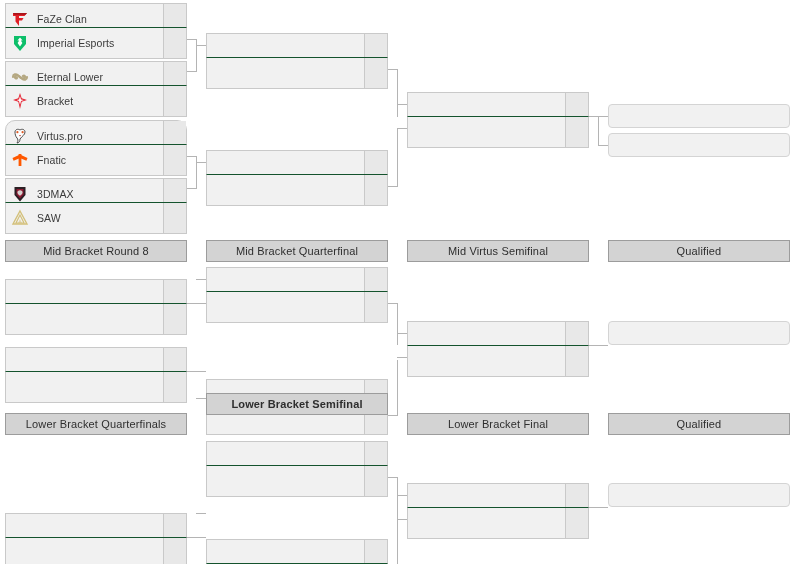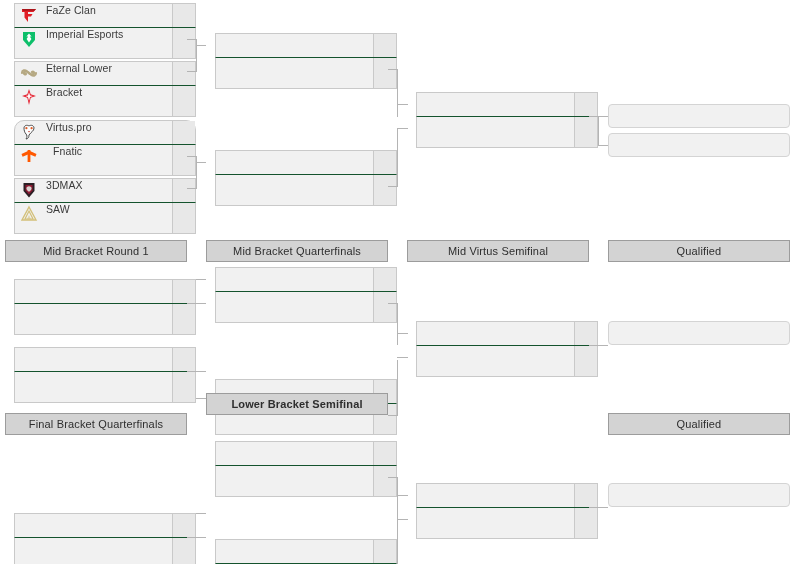--- a/index.html
+++ b/index.html
@@ -15,23 +15,23 @@
     height: 564px;
     background: #ffffff;
   }
 
   
   .match {
     position: absolute;
   }
   .row {
     position: absolute;
-    left: 9px;
+    left: 0;
     display: flex;
-    align-items: flex-start;
+    align-items: center;
     height: 32px;
     background: #f1f1f1;
     border: 1px solid #c9c9c9;
   }
   .row.r2 { border-top: 1px solid #14532d; }
 
   .logo {
     width: 22px;
     height: 22px;
     flex: 0 0 22px;
@@ -160,21 +160,21 @@
         <svg width="20" height="20" viewBox="0 0 20 20">
           <path d="M5 6 C5 3.5 8 2.5 10 4 C12 2.5 15 3.5 15 6 C15 9 12 10 10 13 C10 15 9 17 7 17 C8.5 15 8 13 7 12 C5.5 10.5 5 8 5 6 Z" fill="#fdfdfd" stroke="#4a4a4a" stroke-width="1"></path>
           <circle cx="7.4" cy="6.2" r="1.1" fill="#e05a24"></circle>
           <circle cx="12.6" cy="6.2" r="1.1" fill="#e05a24"></circle>
           <path d="M9 9 L11 9 L10 10.6 Z" fill="#c0392b"></path>
         </svg>
       </span>
       <span class="tname">Virtus.pro</span>
       <span class="score"></span>
     </div>
-    <div class="row r2" style="top:24px; width:182px;gap:7px;">
+    <div class="row r2" style="top:24px; width:182px;">
       <span class="logo">
         <svg width="20" height="20" viewBox="0 0 20 20">
           <path d="M2.5 8 L9 5 L9.6 8.3 L3.6 10.8 Z" fill="#ff5800"></path>
           <path d="M17.5 8 L11 5 L10.4 8.3 L16.4 10.8 Z" fill="#ff5800"></path>
           <path d="M8.6 4 L11.4 4 L11.4 16 L8.6 16 Z" fill="#ff5800"></path>
         </svg>
       </span>
       <span class="tname">Fnatic</span>
       <span class="score"></span>
     </div>
@@ -261,24 +261,24 @@
   <div class="ln lnh" style="left:598px; top:145px; width:10px;"></div>
 
   <div class="qual" style="left:608px; top:104px; width:182px;">
     <span></span>
   </div>
   <div class="qual" style="left:608px; top:133px; width:182px;">
     <span></span>
   </div>
 
   <div class="hdr" style="left:5px; top:240px; width:182px;">
-    <span>Mid Bracket Round 1</span>
+    <span>Mid Bracket Round 8</span>
   </div>
   <div class="hdr" style="left:206px; top:240px; width:182px;">
-    <span>Mid Bracket Quarterfinals</span>
+    <span>Mid Bracket Quarterfinal</span>
   </div>
   <div class="hdr" style="left:407px; top:240px; width:182px;">
     <span>Mid Virtus Semifinal</span>
   </div>
   <div class="hdr" style="left:608px; top:240px; width:182px;">
     <span>Qualified</span>
   </div>
 
   <div class="match" style="left:5px; top:279px; width:182px;">
     <div class="row empty" style="top:0; width:182px;">
@@ -347,24 +347,27 @@
     </div>
   </div>
 
   <div class="ln lnh" style="left:589px; top:345px; width:19px;"></div>
 
   <div class="qual" style="left:608px; top:321px; width:182px;">
     <span></span>
   </div>
 
   <div class="hdr" style="left:5px; top:413px; width:182px;">
-    <span>Final Bracket Quarterfinals</span>
+    <span>Lower Bracket Quarterfinals</span>
   </div>
   <div class="hdr" style="left:206px; top:393px; width:182px;font-weight:bold;">
     <span>Lower Bracket Semifinal</span>
+  </div>
+  <div class="hdr" style="left:407px; top:413px; width:182px;">
+    <span>Lower Bracket Final</span>
   </div>
   <div class="hdr" style="left:608px; top:413px; width:182px;">
     <span>Qualified</span>
   </div>
 
   <div class="match" style="left:5px; top:513px; width:182px;">
     <div class="row empty" style="top:0; width:182px;">
       <span class="tname"></span>
       <span class="score"></span>
     </div>

